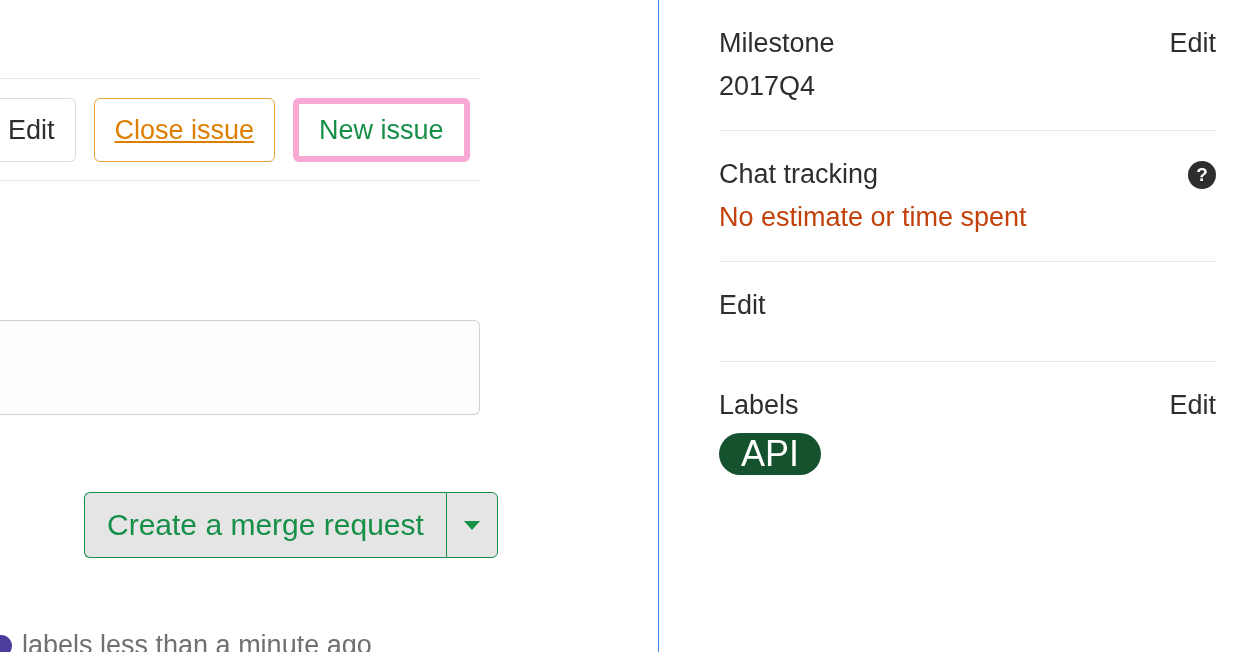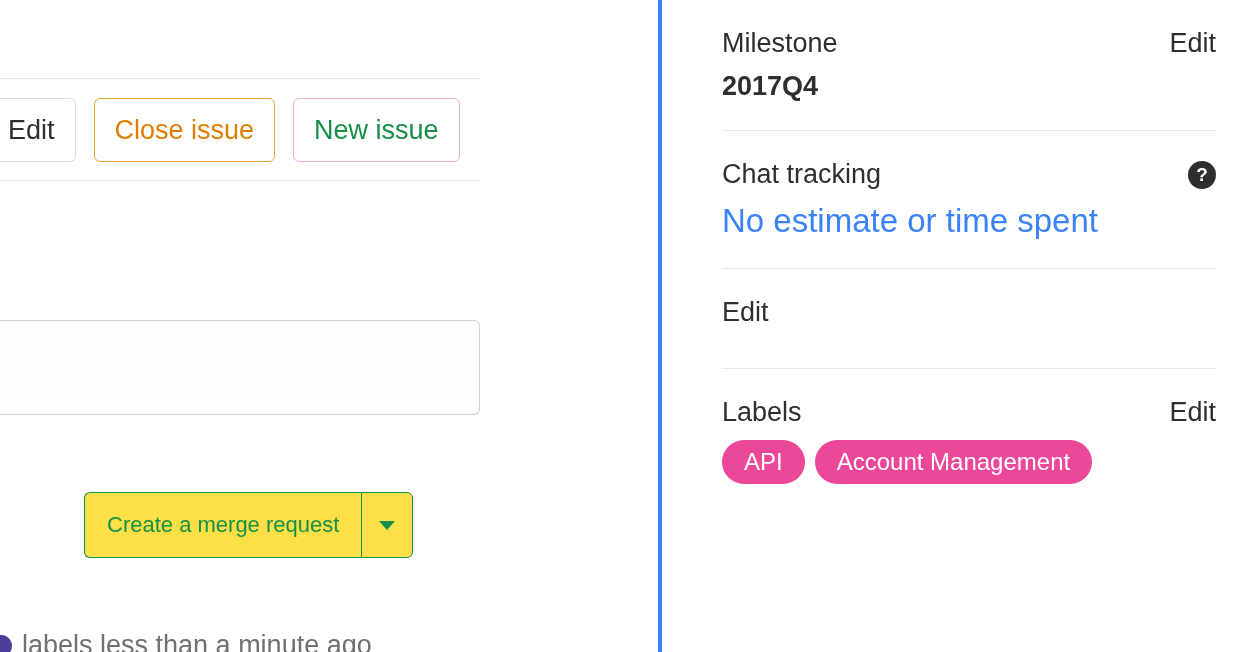--- a/index.html
+++ b/index.html
@@ -23,21 +23,21 @@
       top: 0;
       width: 658px;
       height: 652px;
     }
     .sidebar {
       position: absolute;
       left: 658px;
       top: 0;
       width: 578px;
       height: 652px;
-      border-left: 4px solid #3b82f6;
+      border-left: 1px solid #3b82f6;
       padding: 0 20px 0 60px;
     }
     .top-sep {
       position: absolute;
       top: 78px;
       left: 0;
       width: 480px;
       border-top: 1px solid #e5e5e5;
     }
     .action-row {
@@ -64,24 +64,25 @@
       color: #2e2e2e;
       border: 1px solid #dcdcdc;
       border-top-left-radius: 0;
       border-bottom-left-radius: 0;
       border-left: 0;
       padding-left: 8px;
     }
     .btn-close {
       color: #de7e00;
       border: 1px solid #e8a33d;
+      text-decoration: underline;
     }
     .btn-new {
       color: #168f48;
-      border: 1px solid #f9a8d4;
+      border: 6px solid #f9a8d4;
     }
     .bottom-sep {
       position: absolute;
       top: 180px;
       left: 0;
       width: 480px;
       border-top: 1px solid #e5e5e5;
     }
     .box {
       position: absolute;
@@ -97,25 +98,25 @@
     .mr-group {
       position: absolute;
       top: 492px;
       left: 84px;
       display: flex;
     }
     .mr-btn {
       height: 66px;
       border: 1px solid #168f48;
       color: #168f48;
-      background: #fde047;
+      background: #e5e5e5;
       display: inline-flex;
       align-items: center;
       justify-content: center;
-      font-size: 22px;
+      font-size: 30px;
       cursor: pointer;
     }
     .mr-main {
       padding: 0 22px;
       border-radius: 6px 0 0 6px;
       border-right: none;
     }
     .mr-caret {
       width: 52px;
       border-radius: 0 6px 6px 0;
@@ -161,52 +162,52 @@
     .side-title {
       color: #2e2e2e;
       font-size: 27px;
     }
     .side-edit {
       color: #2e2e2e;
       font-size: 27px;
       cursor: pointer;
     }
     .side-value-bold {
-      font-weight: 700;
+      font-weight: 400;
       color: #2e2e2e;
       font-size: 27px;
     }
     .side-value-muted {
-      color: #3b82f6;
-      font-size: 33px;
+      color: #c2410c;
+      font-size: 27px;
     }
     .help-circle {
       width: 28px;
       height: 28px;
       border-radius: 50%;
       background: #2e2e2e;
       color: #fff;
       display: inline-flex;
       align-items: center;
       justify-content: center;
       font-size: 19px;
       font-weight: 700;
     }
     .labels-row {
       display: flex;
       flex-wrap: wrap;
       gap: 10px;
       margin-top: 8px;
     }
     .label-pill {
-      background: #ec4899;
+      background: #14532d;
       color: #fff;
       border-radius: 26px;
-      padding: 8px 22px;
-      font-size: 24px;
+      padding: 0 22px;
+      font-size: 36px;
       display: inline-flex;
       align-items: center;
       cursor: pointer;
     }
   </style>
 </head>
 <body>
 
 <div class="main">
   <div class="top-sep"></div>
@@ -258,17 +259,16 @@
     </div>
   </div>
 
   <div class="side-section">
     <div class="side-header">
       <span class="side-title">Labels</span>
       <span class="side-edit">Edit</span>
     </div>
     <div class="labels-row">
       <span class="label-pill">API</span>
-      <span class="label-pill">Account Management</span>
     </div>
   </div>
 
 </div>
 
 </body></html>

